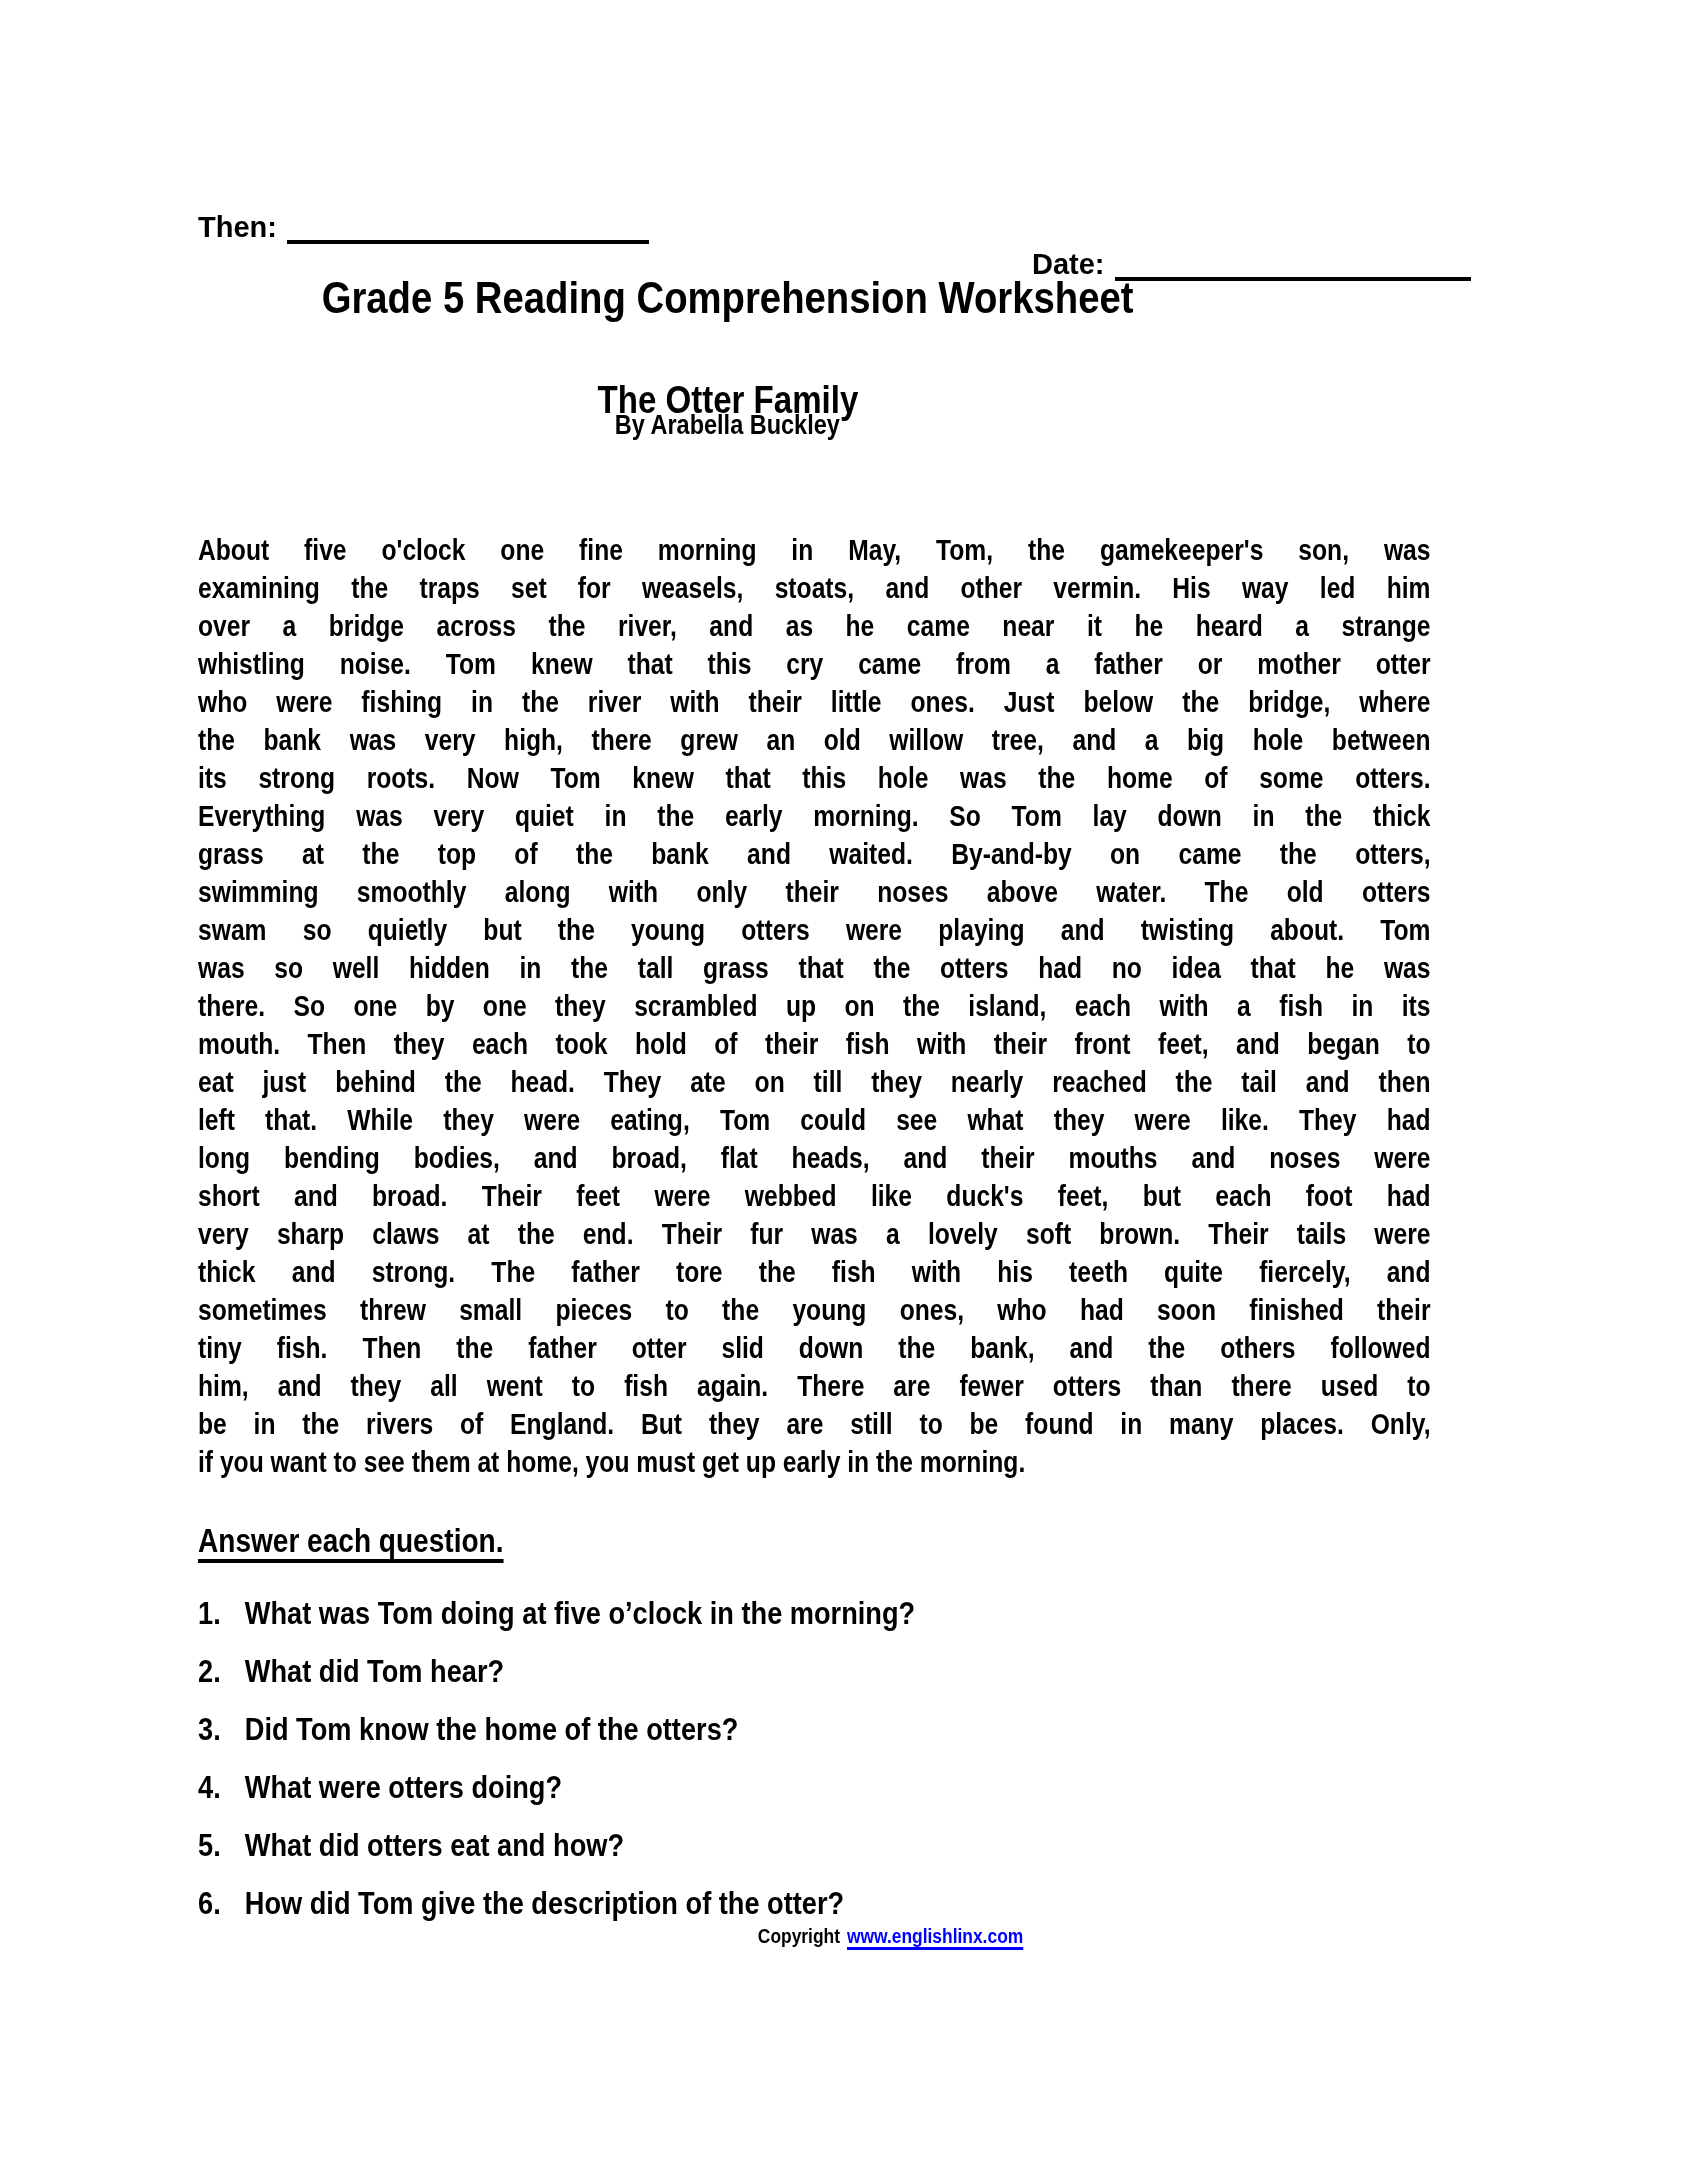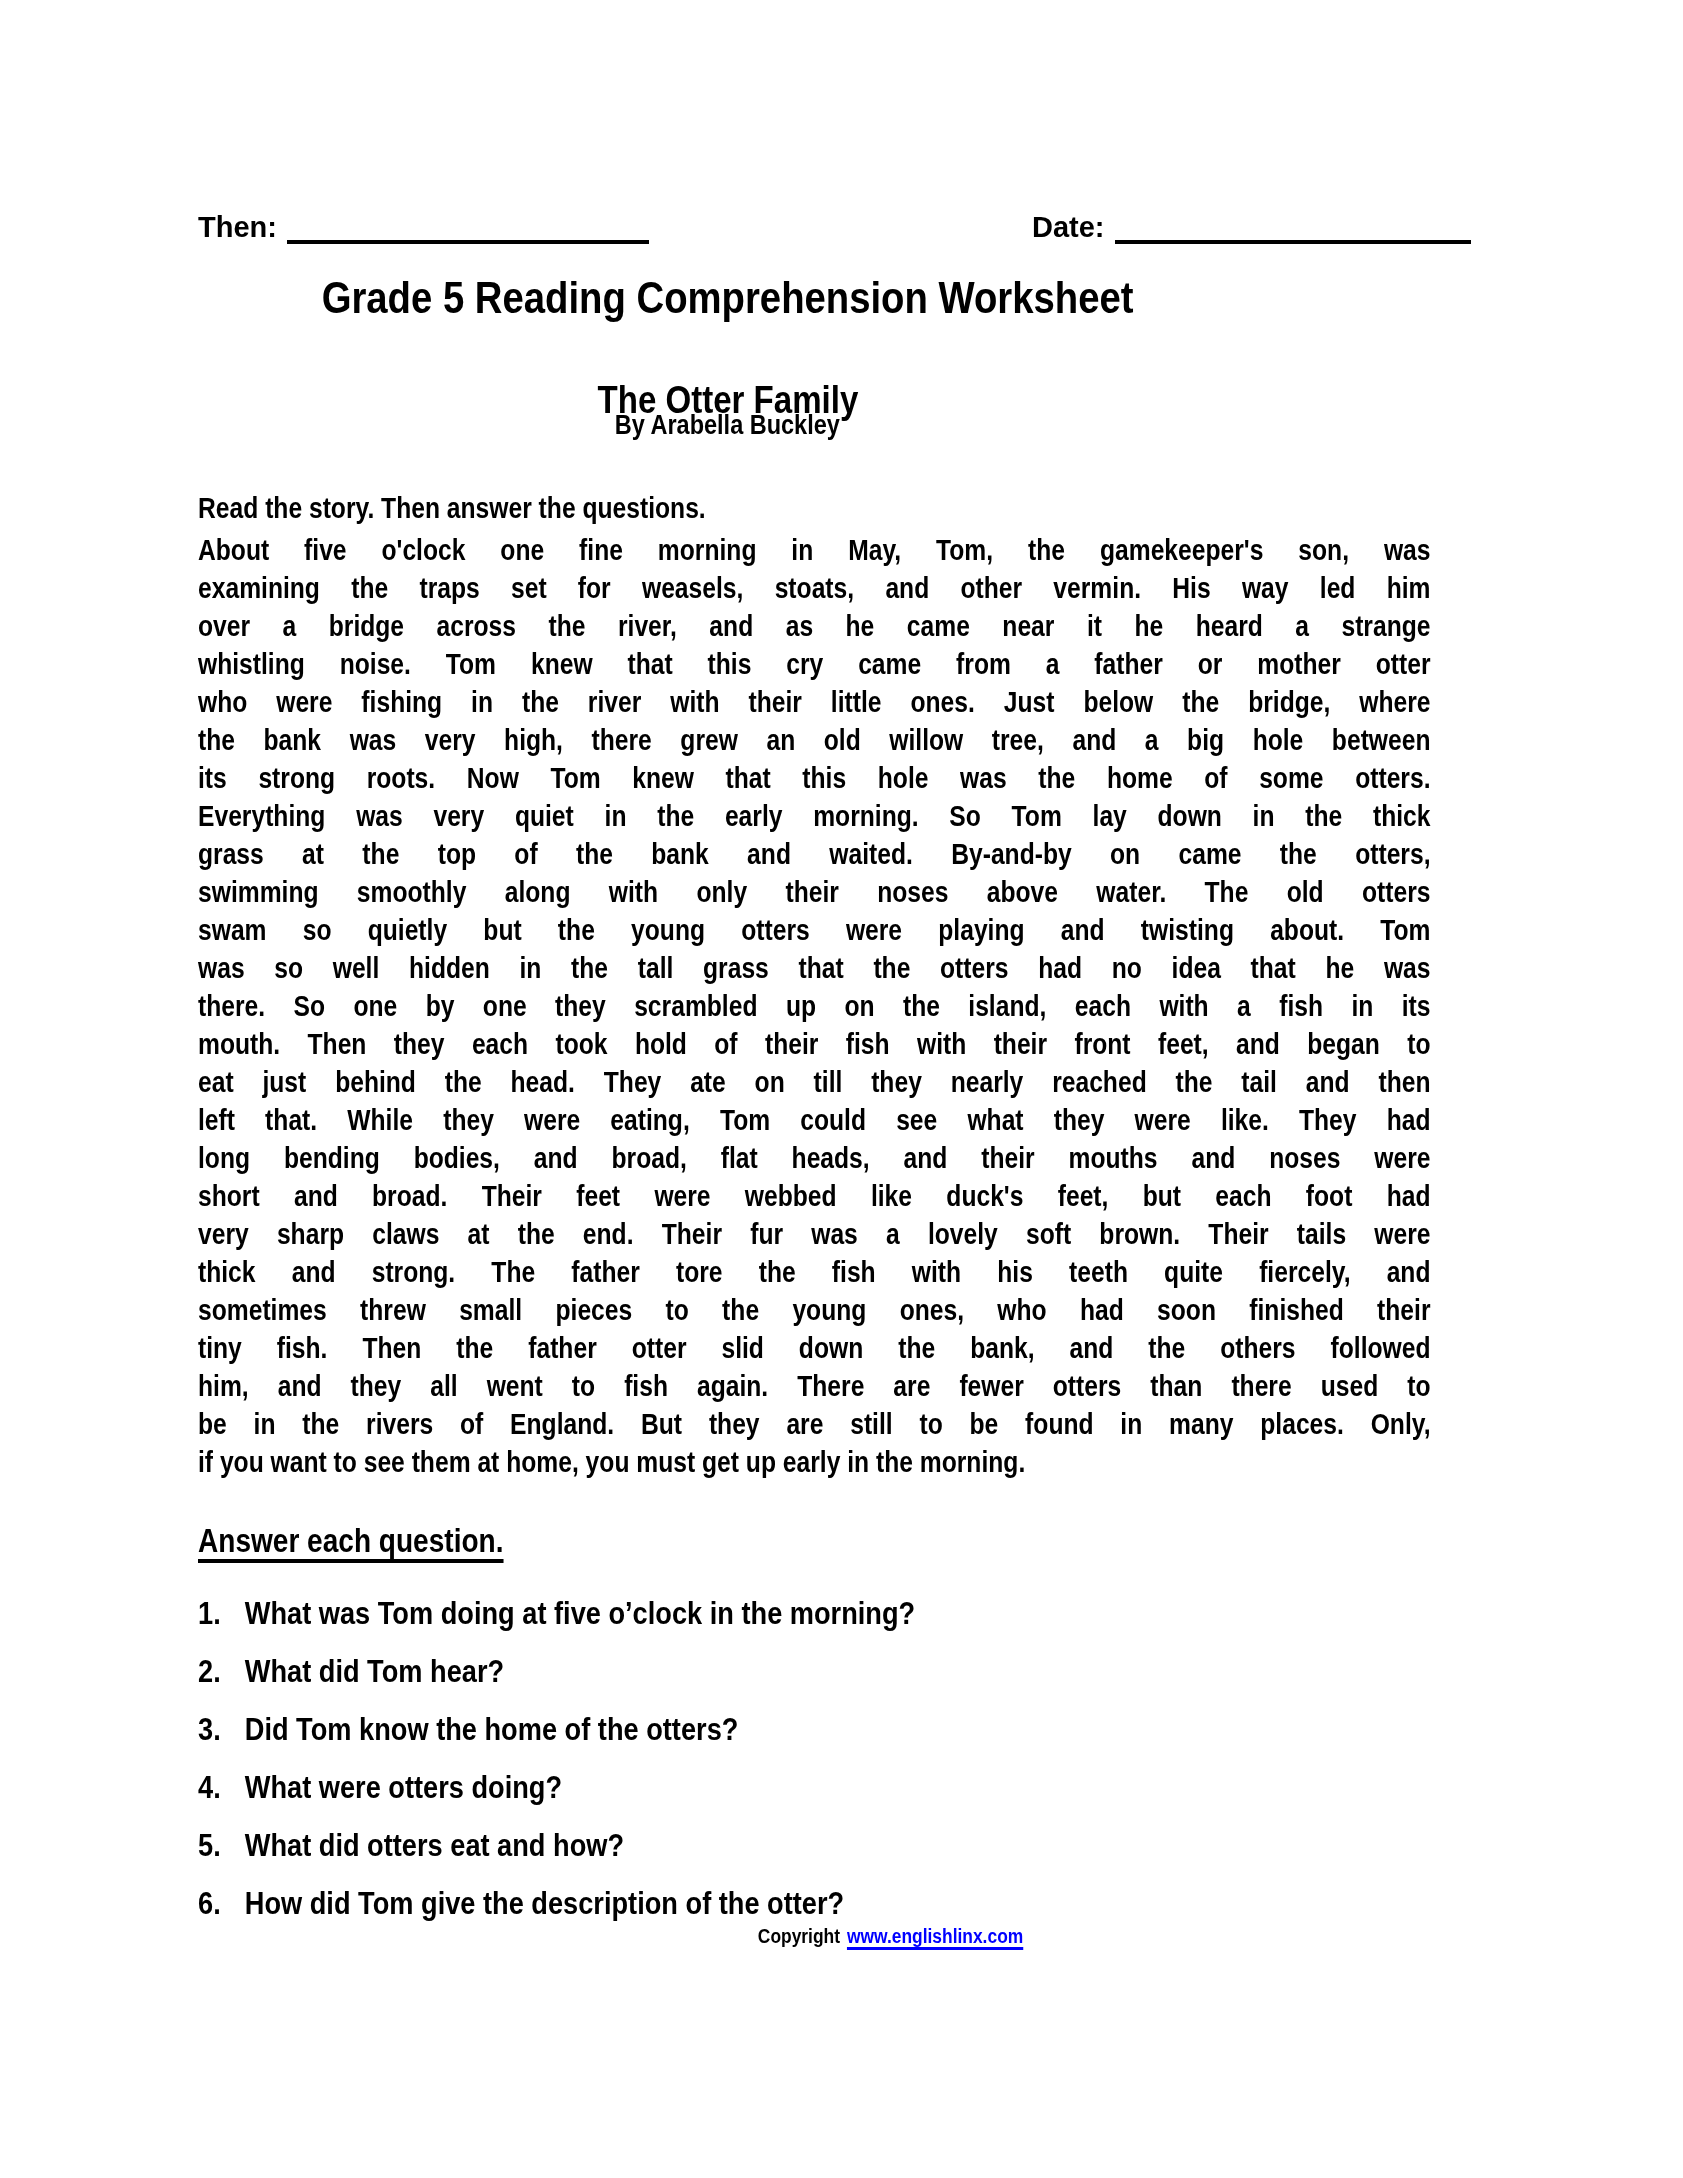--- a/index.html
+++ b/index.html
@@ -17,21 +17,21 @@
     font-weight: bold;
     overflow: hidden;
   }
   
   .cond  { display: inline-block; transform: scaleX(0.85); transform-origin: left top; }
   .cond-c{ display: inline-block; transform: scaleX(0.87); transform-origin: center top; }
 
   
   .field { position: absolute; top: 206px; font-size: 29px; white-space: nowrap; }
   .field-name { left: 198px; }
-  .field-date { left: 1032px; }
+  .field-date { left: 1032px; margin-top: 37px; }
   .blank-line {
     display: inline-block;
     border-bottom: 4px solid #000000;
     height: 34px;
     vertical-align: -7px;
     margin-left: 10px;
   }
   .blank-name { width: 362px; }
   .blank-date { width: 356px; }
 
@@ -116,23 +116,20 @@
   </div>
 
   <div class="center-row story-title">
     <span class="cond-c">The Otter Family</span>
   </div>
 
   <div class="center-row byline">
     <span class="cond-c">By Arabella Buckley</span>
   </div>
 
-  <div class="instructions">
-    <span class="cond">Read the story. Then answer the questions.</span>
-  </div>
 
   <div class="story">
       <div class="line">About five o'clock one fine morning in May, Tom, the gamekeeper's son, was</div>
       <div class="line">examining the traps set for weasels, stoats, and other vermin. His way led him</div>
       <div class="line">over a bridge across the river, and as he came near it he heard a strange</div>
       <div class="line">whistling noise. Tom knew that this cry came from a father or mother otter</div>
       <div class="line">who were fishing in the river with their little ones. Just below the bridge, where</div>
       <div class="line">the bank was very high, there grew an old willow tree, and a big hole between</div>
       <div class="line">its strong roots. Now Tom knew that this hole was the home of some otters.</div>
       <div class="line">Everything was very quiet in the early morning. So Tom lay down in the thick</div>

